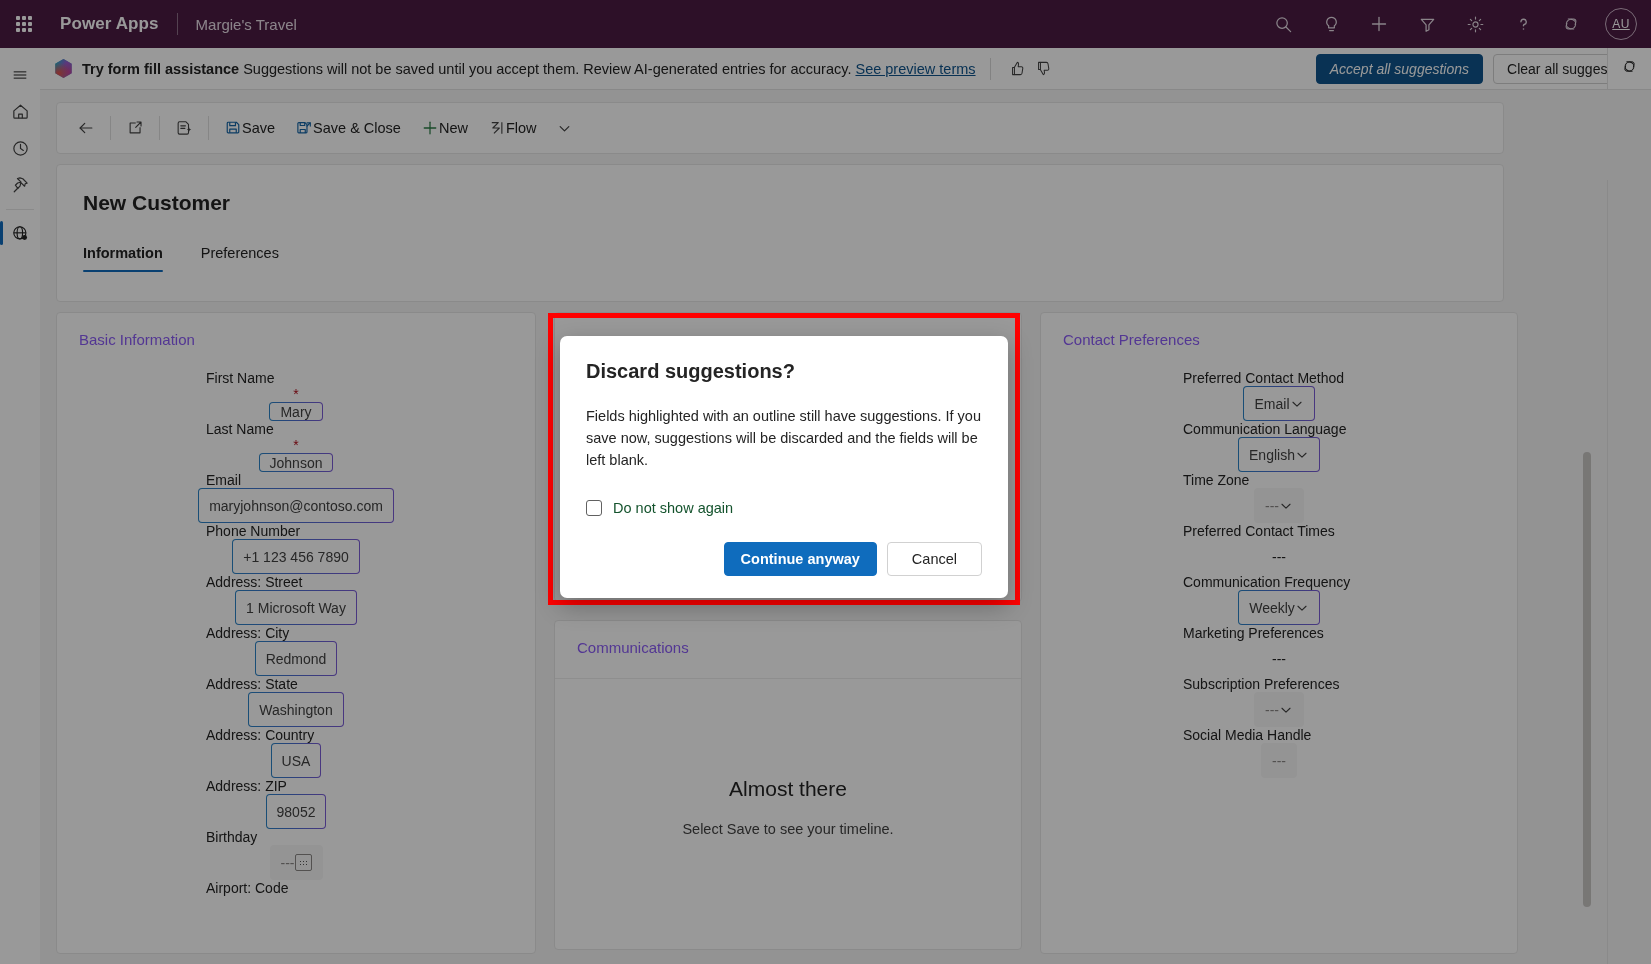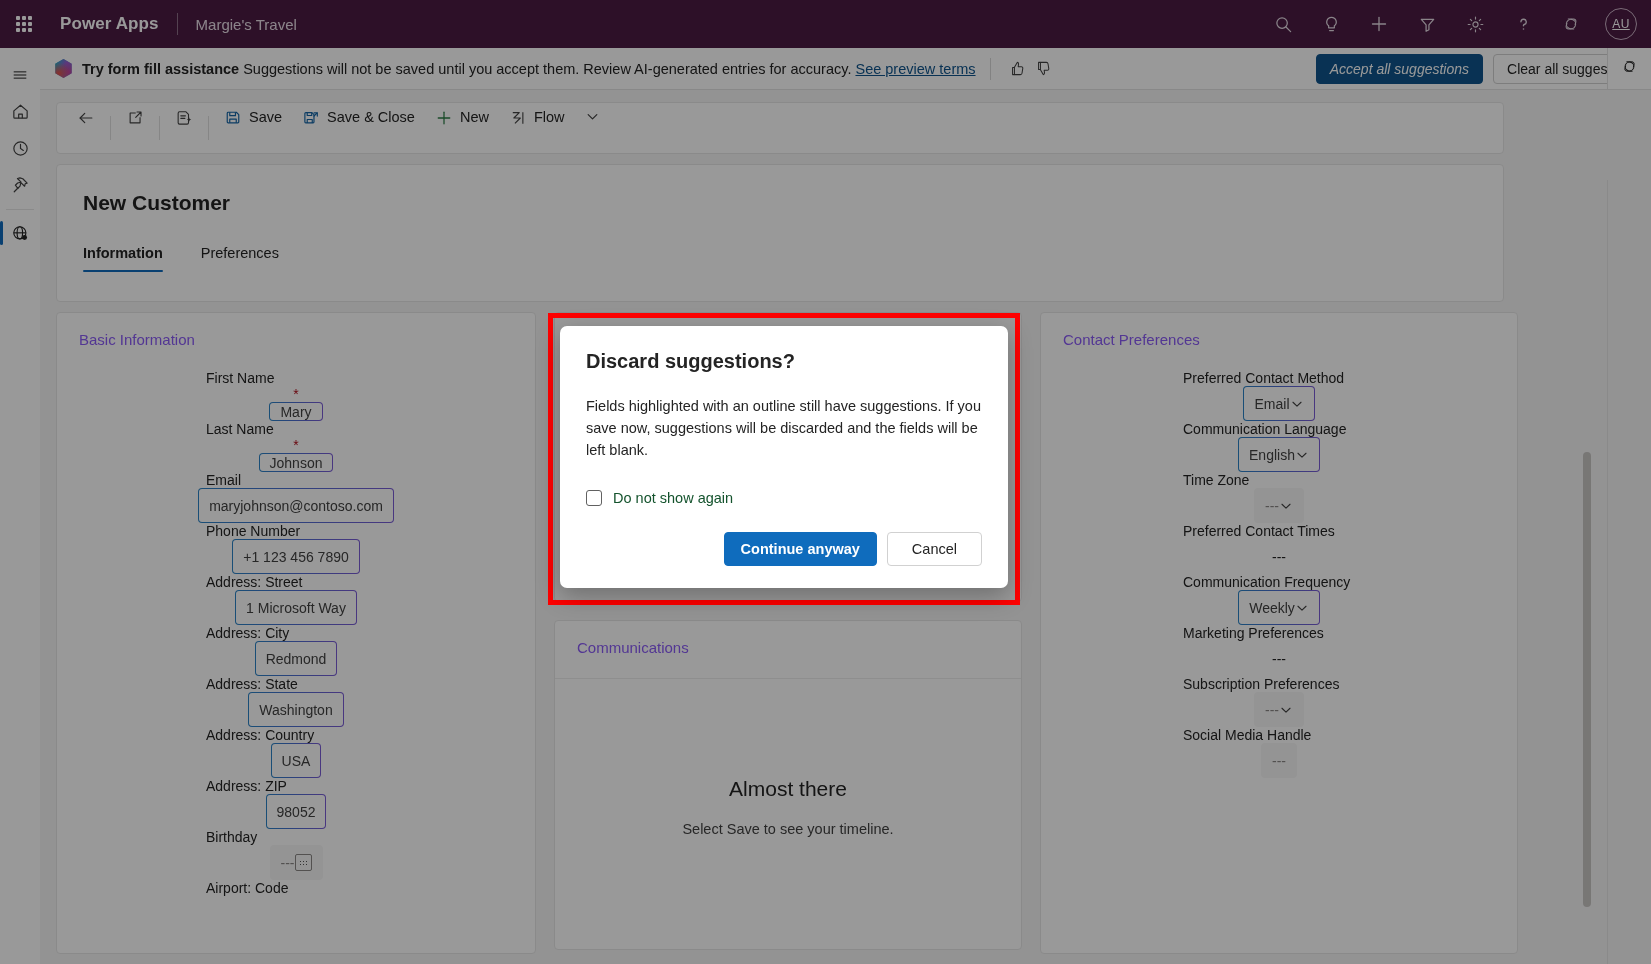--- a/index.html
+++ b/index.html
@@ -92,21 +92,21 @@
     position: absolute; top: 90px; left: 40px; width: 1611px; height: 874px;
     background: #f5f5f5; overflow: hidden;
   }
 
   .cmdbar {
     position: absolute; top: 12px; left: 16px; width: 1448px; height: 52px;
     background: #ffffff; border: 1px solid #e6e6e6; border-radius: 4px;
     display: flex; align-items: center; padding: 0 10px;
   }
   .cmd-btn {
-    display: flex; align-items: flex-start; gap: 7px; height: 38px; padding: 0 10px;
+    display: flex; align-items: center; gap: 0; height: 38px; padding: 0 10px;
     font-size: 14.5px; color: #242424; cursor: pointer; border-radius: 4px;
     white-space: nowrap;
   }
   .cmd-div { width: 1px; height: 24px; background: #e0e0e0; margin: 0 5px; }
 
   .formhead {
     position: absolute; top: 74px; left: 16px; width: 1448px; height: 138px;
     background: #ffffff; border: 1px solid #e6e6e6; border-radius: 4px;
   }
   .rec-title { font-size: 21px; font-weight: 600; color: #242424; padding: 26px 0 0 26px; }
@@ -177,21 +177,21 @@
   
   .scrim {
     position: absolute; top: 0; left: 0; width: 1651px; height: 964px;
     background: rgba(0,0,0,0.40); z-index: 40;
   }
   .redbox {
     position: absolute; left: 548px; top: 313px; width: 472px; height: 292px;
     border: 5px solid #ff0000; z-index: 45; background: transparent;
   }
   .dialog {
-    position: absolute; left: 560px; top: 326px; width: 448px;
+    position: absolute; left: 560px; top: 336px; width: 448px;
     background: #ffffff; border-radius: 7px; z-index: 46;
     box-shadow: 0 8px 24px rgba(0,0,0,.28);
     padding: 24px 26px 22px 26px;
   }
   .dlg-title { font-size: 20px; font-weight: 600; color: #242424; }
   .dlg-body { font-size: 14.5px; color: #242424; line-height: 22px; margin-top: 22px; }
   .dlg-check { display: flex; align-items: center; gap: 11px; margin-top: 29px; cursor: pointer; }
   .cbox { width: 16px; height: 16px; border: 1px solid #616161; border-radius: 3px; background: #fff; flex: 0 0 auto; }
   .dlg-check span { font-size: 14.5px; color: #14532d; }
   .dlg-actions { display: flex; justify-content: flex-end; gap: 10px; margin-top: 26px; }

